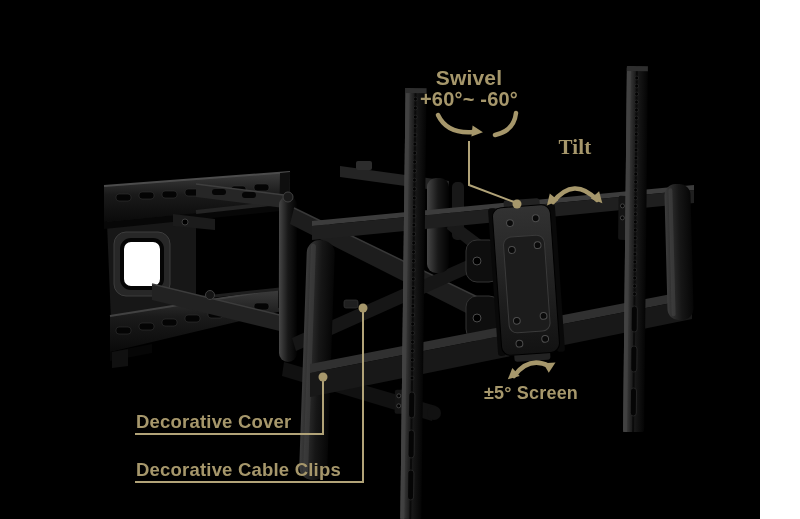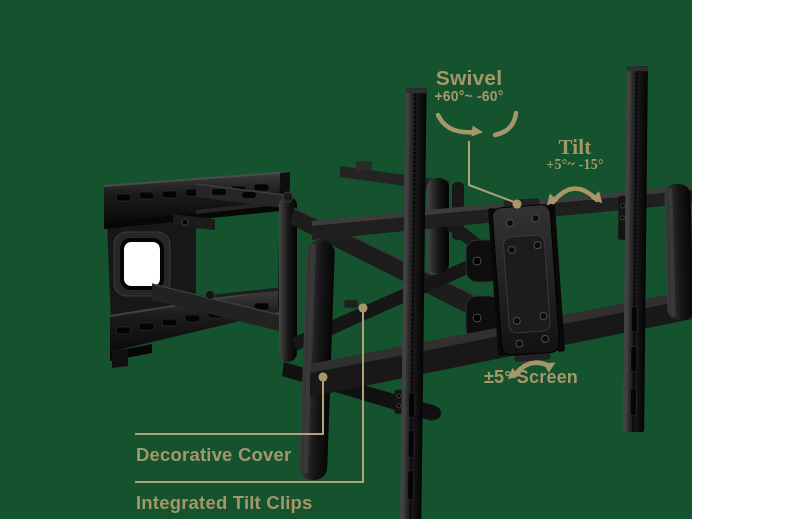--- a/index.html
+++ b/index.html
@@ -1,30 +1,30 @@
 <!DOCTYPE html>
 <html><head>
 <meta charset="utf-8">
 <style>
   html,body{margin:0;padding:0;background:#ffffff;}
   .stage{
-    position:relative;width:692px;height:519px;background:#14532d;overflow:hidden;
+    position:relative;width:760px;height:519px;background:#000000;overflow:hidden;
     font-family:"Liberation Sans","DejaVu Sans",sans-serif;
   }
   .stage svg{position:absolute;left:0;top:0;}
   .callout-text{
     position:absolute;color:#a6976b;font-weight:700;letter-spacing:.2px;
     text-align:center;line-height:1.06;user-select:none;
   }
   .ct-title{font-size:21px;}
-  .ct-range{font-size:14px;}
+  .ct-range{font-size:20px;}
   .ct-small{font-size:18px;}
   .label-left{
     position:absolute;color:#a6976b;font-weight:700;font-size:18.5px;
-    letter-spacing:.2px;white-space:nowrap;text-align:center;line-height:1;user-select:none;margin-top:33px;
+    letter-spacing:.2px;white-space:nowrap;text-align:center;line-height:1;user-select:none;
   }
 </style>
 </head>
 <body>
 
 <div class="stage">
 
   <svg width="800" height="519" viewBox="0 0 800 519" aria-hidden="true">
     <defs>
       <linearGradient id="gBarV" x1="0" y1="0" x2="0" y2="1">
@@ -295,24 +295,23 @@
     <circle cx="363" cy="308" r="4.5" fill="#a6976b"></circle>
   </svg>
 
   <div class="callout-text" style="left:389px;top:67px;width:160px;">
     <div class="ct-title">Swivel</div>
     <div class="ct-range">+60°~ -60°</div>
   </div>
 
   <div class="callout-text" style="left:495px;top:136px;width:160px;font-family:Liberation Serif, serif;">
     <div class="ct-title">Tilt</div>
-    <div class="ct-range">+5°~ -15°</div>
   </div>
 
-  <div class="callout-text" style="left:446px;top:368px;width:170px;">
+  <div class="callout-text" style="left:446px;top:384px;width:170px;">
     <div class="ct-small">±5° Screen</div>
   </div>
 
   <div class="label-left" style="left:136px;top:413px;">Decorative Cover</div>
 
-  <div class="label-left" style="left:136px;top:461px;">Integrated Tilt Clips</div>
+  <div class="label-left" style="left:136px;top:461px;">Decorative Cable Clips</div>
 
 </div>
 
 </body></html>

